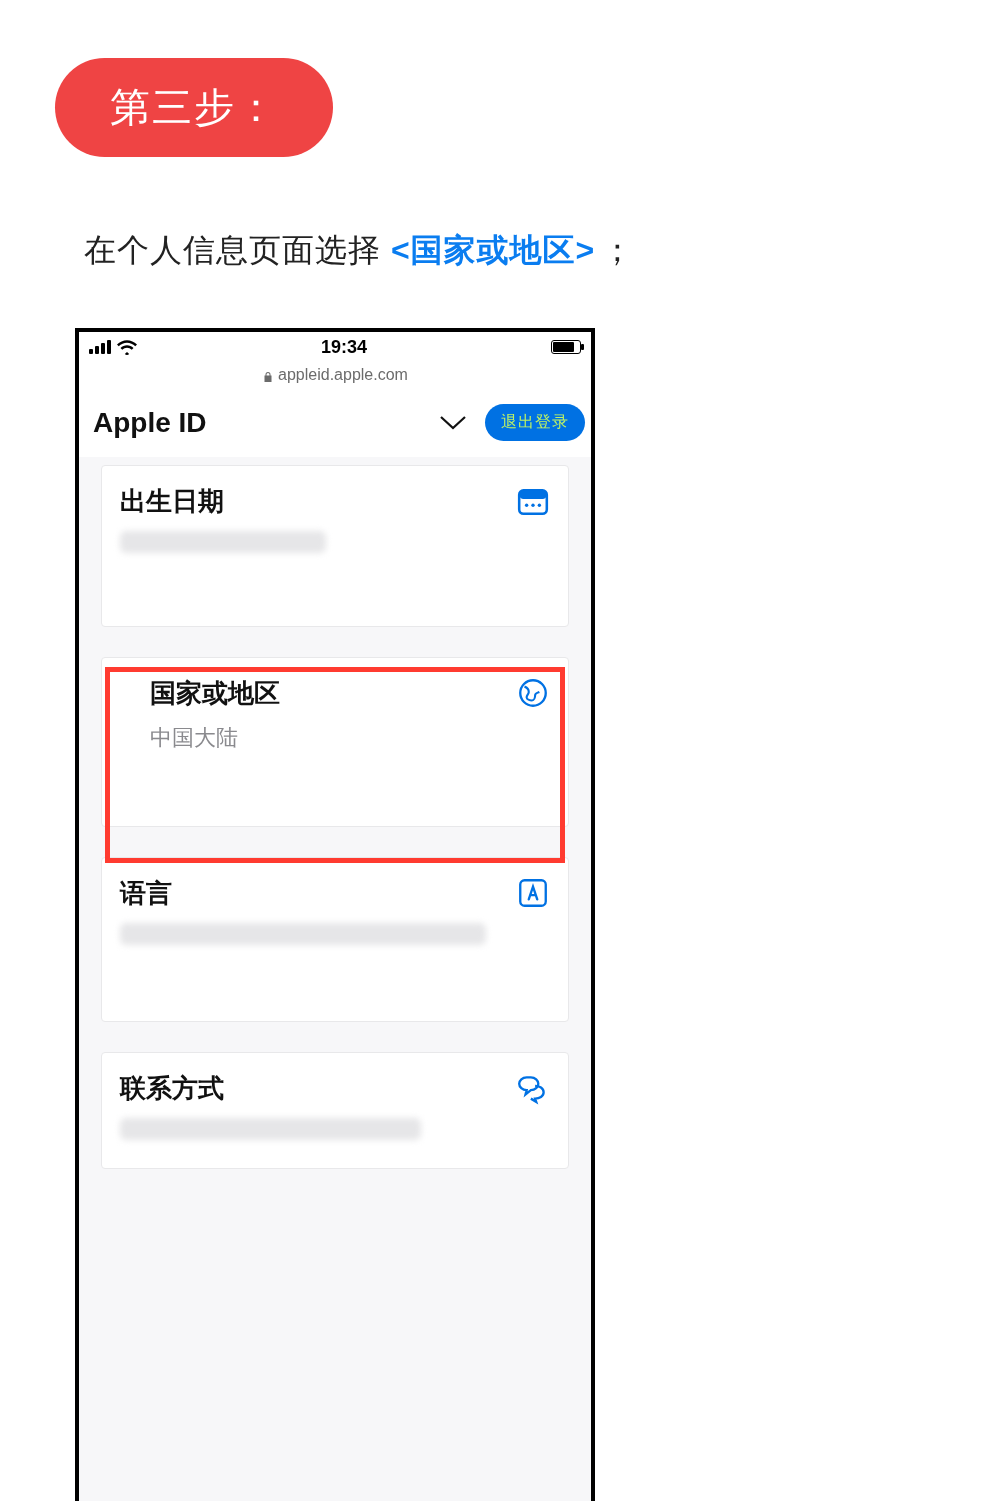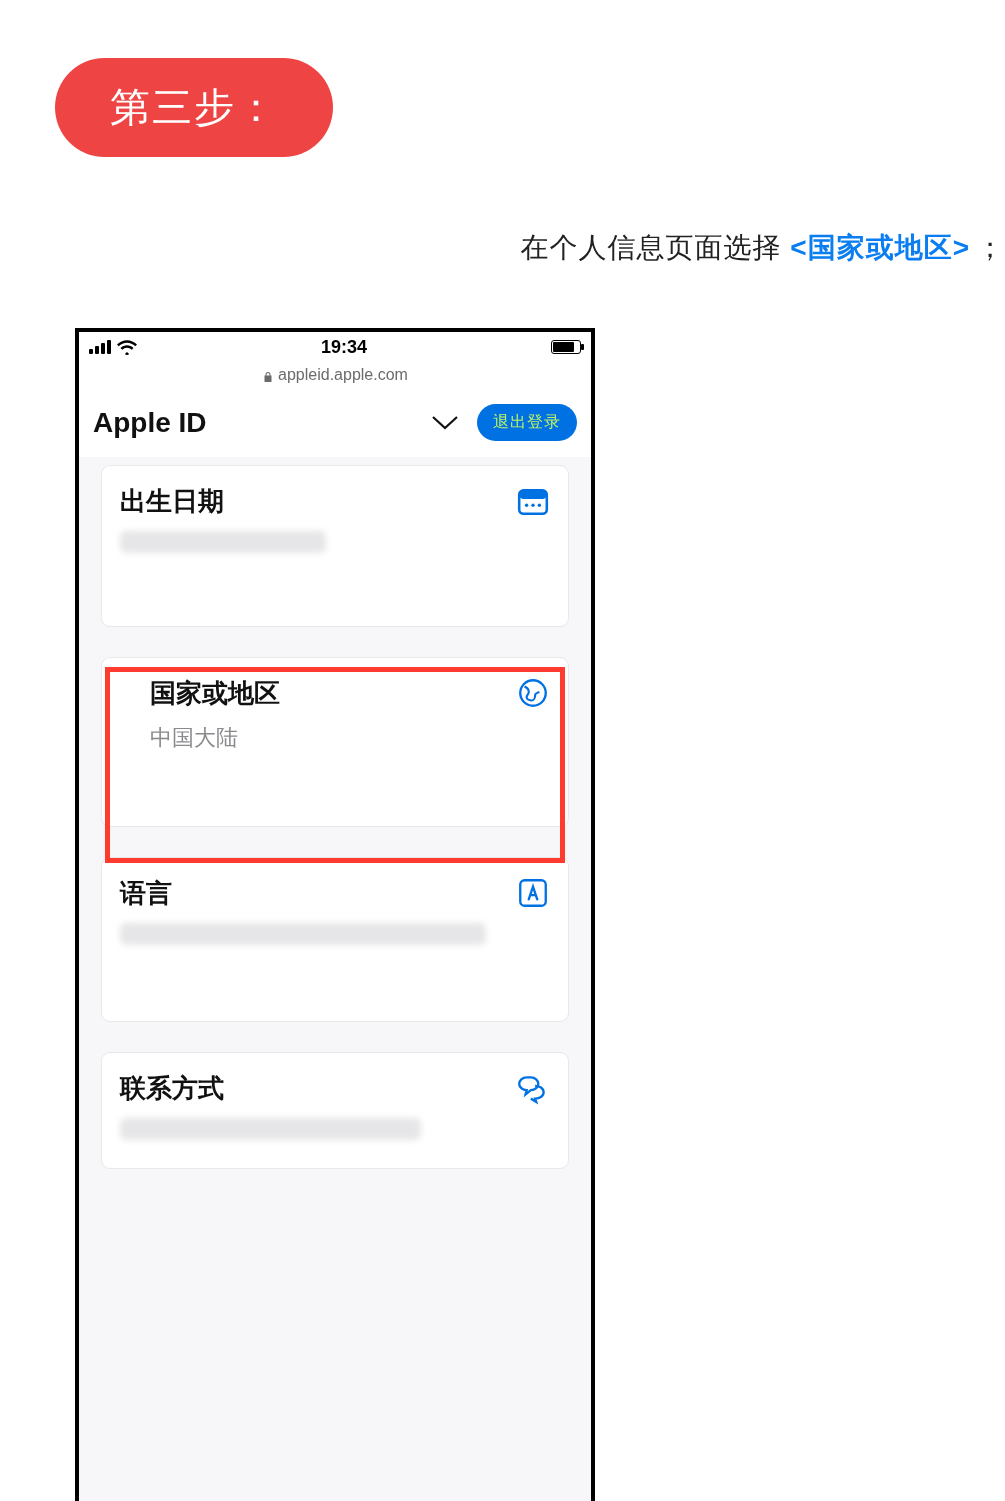--- a/index.html
+++ b/index.html
@@ -17,26 +17,25 @@
     color: #ffffff;
     font-size: 40px;
     padding: 22px 55px;
     border-radius: 50px;
     margin-left: 55px;
     margin-top: 58px;
     letter-spacing: 2px;
   }
 
   .instruction-line {
-    margin-left: 48px;
+    margin-left: 84px;
     margin-top: 72px;
-    font-size: 28px;
+    font-size: 32px;
     color: #222;
     letter-spacing: 1px;
-    text-align: right;
   }
   .instruction-line .highlight {
     color: #0a7df0;
     font-weight: 600;
   }
   .instruction-line .semi {
     color: #222;
     margin-left: 6px;
   }
 
@@ -84,21 +83,21 @@
   .battery .fill { position:absolute; left:1px; top:1px; bottom:1px; width: 75%; background:#000; border-radius:1px; }
 
   .url-bar {
     display: flex; align-items: center; justify-content:center; gap:4px;
     font-size: 16px; color:#6b6b6b; margin-top:2px; height: 22px;
   }
   .lock { width:12px; height:12px; }
 
   .page-header {
     display:flex; align-items:center; justify-content:space-between;
-    padding: 18px 14px 16px 14px;
+    padding: 18px 6px 16px 14px;
   }
   .page-title {
     font-size: 28px; font-weight:600; color:#111;
   }
   .header-right { display:flex; align-items:center; gap:18px; }
   .chevron-down svg { display:block; }
 
   .signout-btn {
     background:#0071e3; color:#bef264; border:none; border-radius: 22px;
     font-size:16px; padding:8px 16px; font-weight:500; letter-spacing:1px;
@@ -107,21 +106,21 @@
 
   .content-area {
     background:#f7f7f9;
     padding: 8px 22px 0 22px;
     height: calc(100% - 30px - 22px - 62px);
   }
 
   .card {
     background:#ffffff;
     border:1px solid #e8e8ea;
-    border-radius:9px;
+    border-radius:4px;
     padding: 18px 18px 20px 18px;
     margin-bottom: 30px;
     min-height: 160px;
     position:relative;
   }
   .card-title {
     font-size:26px; font-weight:700; color:#111; margin-bottom:12px;
   }
   .card-sub {
     font-size:22px; color:#8a8a8e;

